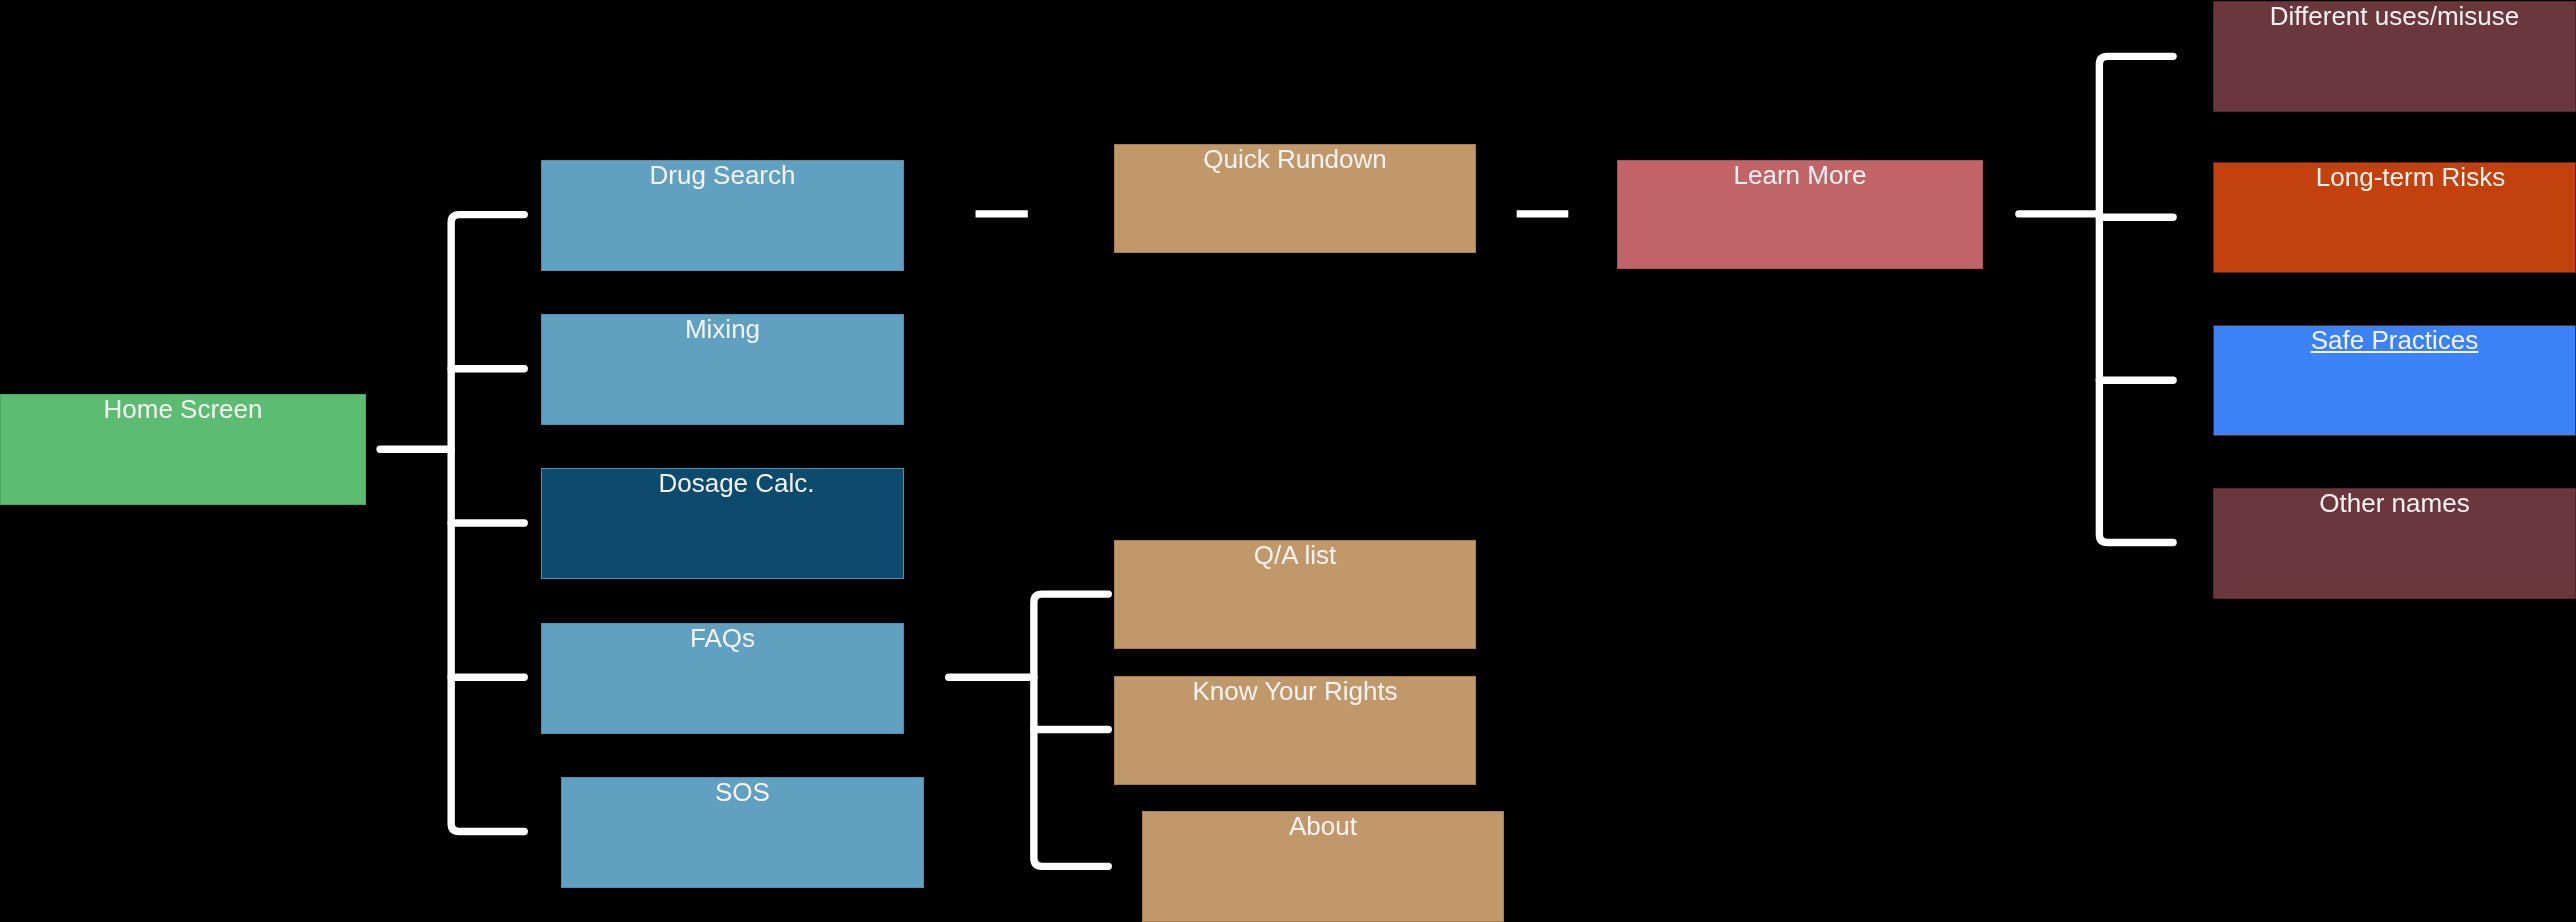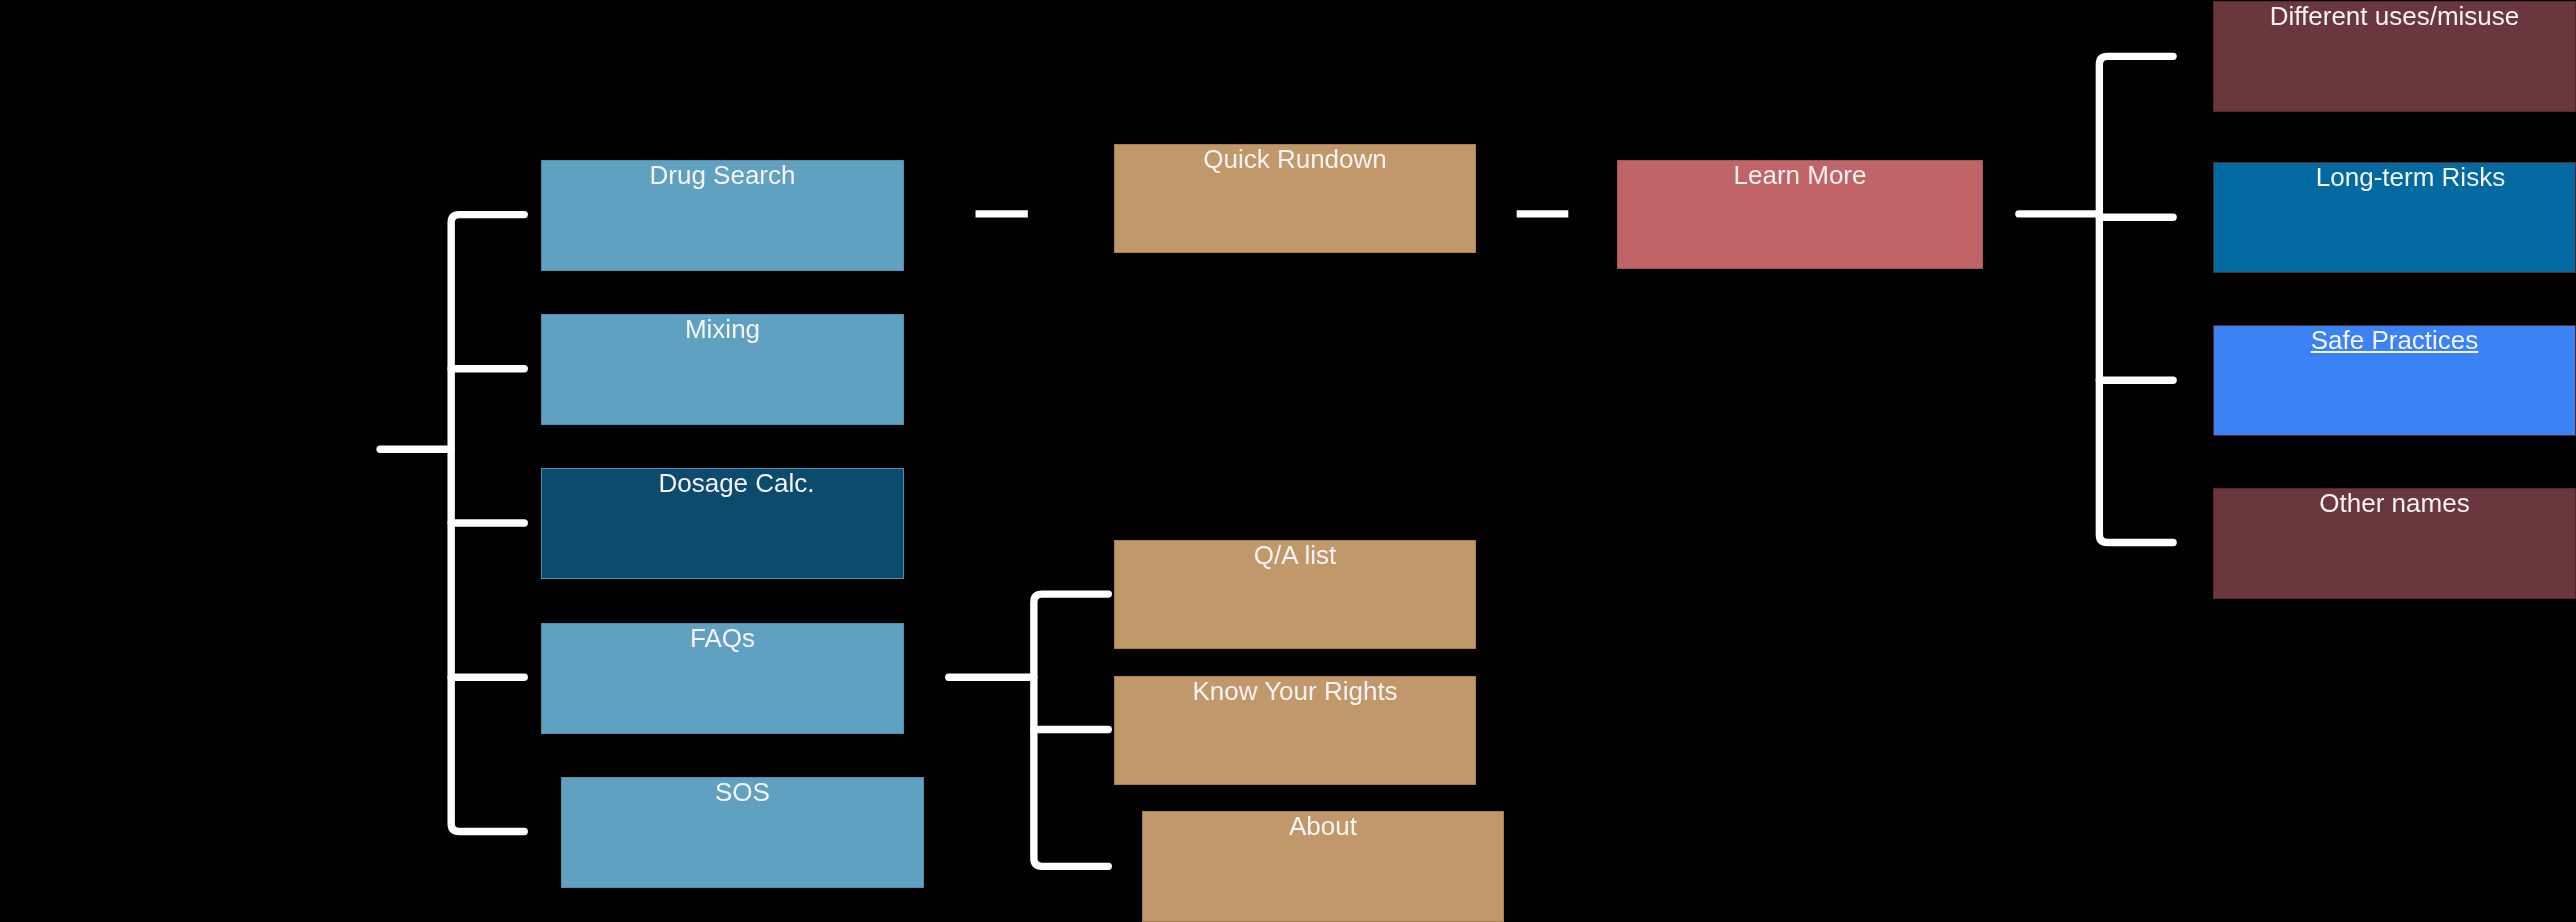--- a/index.html
+++ b/index.html
@@ -81,20 +81,23 @@
     <path class="edge" d="M1414 1010 H1541" style="stroke: rgb(255, 255, 255);"></path>
     <path class="edge" d="M1652 886 H1553 Q1541 886 1541 898 V1280 Q1541 1292 1553 1292 H1652" style="stroke: rgb(255, 255, 255);"></path>
     <path class="edge" d="M1541 1088 H1652" style="stroke: rgb(255, 255, 255);"></path>
 
     <path class="edge" d="M3010 319 H3130" style="stroke: rgb(255, 255, 255);"></path>
     <path class="edge" d="M3240 84 H3142 Q3130 84 3130 96 V797 Q3130 809 3142 809 H3240" style="stroke: rgb(255, 255, 255);"></path>
     <path class="edge" d="M3130 324 H3240" style="stroke: rgb(255, 255, 255);"></path>
     <path class="edge" d="M3130 567 H3240" style="stroke: rgb(255, 255, 255);"></path>
   </svg>
 
+  <div class="node n-home" style="background-color: rgb(91, 188, 114); border-color: rgb(74, 168, 97);">
+    <span>Home Screen</span>
+  </div>
 
   <div class="node n-drug-search" style="background-color: rgb(96, 161, 193); border-color: rgb(78, 142, 174);">
     <span>Drug Search</span>
   </div>
   <div class="node n-mixing" style="background-color: rgb(96, 161, 193); border-color: rgb(78, 142, 174);">
     <span>Mixing</span>
   </div>
   <div class="node n-dosage-calc" style="background-color: #0c4a6e; border-color: rgb(78, 142, 174); padding-left: 28px;">
     <span>Dosage Calc.</span>
   </div>
@@ -118,21 +121,21 @@
     <span>About</span>
   </div>
 
   <div class="node n-learn-more" style="background-color: rgb(192, 100, 104); border-color: rgb(168, 82, 87);">
     <span>Learn More</span>
   </div>
 
   <div class="node n-maroon-1" style="background-color: rgb(106, 56, 60); border-color: rgb(81, 40, 44);">
     <span>Different uses/misuse</span>
   </div>
-  <div class="node n-maroon-2" style="background-color: #0369a1; border-color: rgb(81, 40, 44); padding-left: 32px;">
+  <div class="node n-maroon-2" style="background-color: #c2410c; border-color: rgb(81, 40, 44); padding-left: 32px;">
     <span>Long-term Risks</span>
   </div>
   <div class="node n-maroon-3" style="background-color: #3b82f6; border-color: rgb(81, 40, 44); text-decoration: underline;">
     <span>Safe Practices</span>
   </div>
   <div class="node n-maroon-4" style="background-color: rgb(106, 56, 60); border-color: rgb(81, 40, 44);">
     <span>Other names</span>
   </div>
 
 </div>

